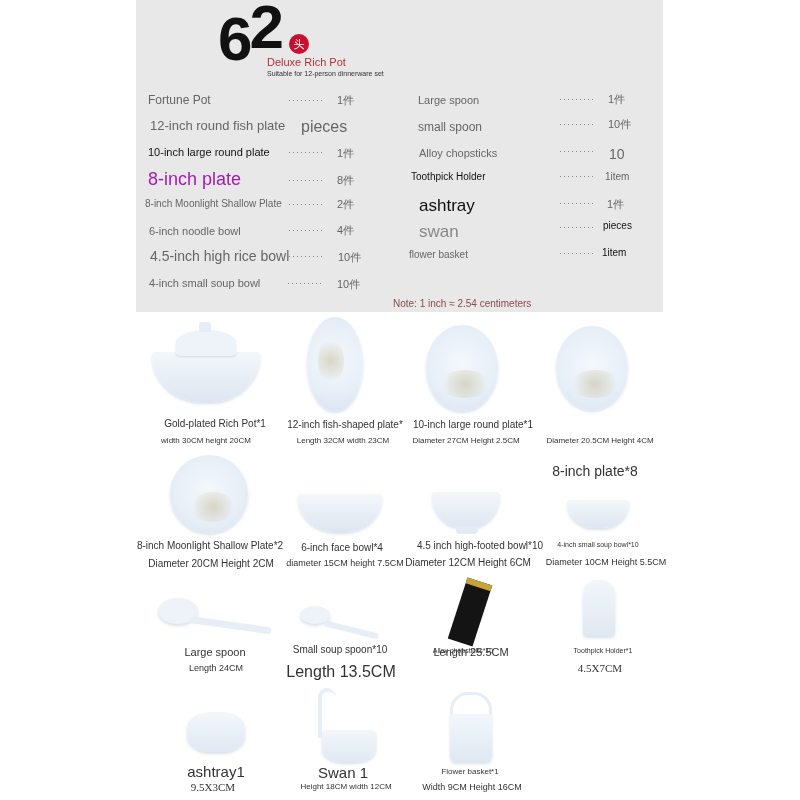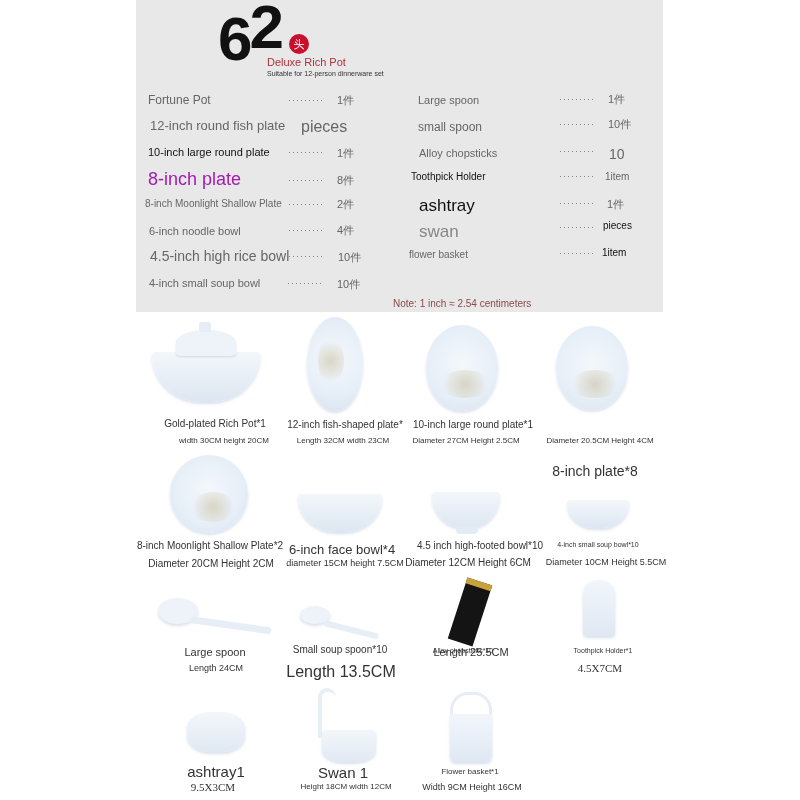--- a/index.html
+++ b/index.html
@@ -115,39 +115,39 @@
 <div class="plate" style="left:307px;top:317px;width:56px;height:94px;"></div>
 <div class="floral" style="left:318px;top:338px;width:26px;height:46px;"></div>
 
 <div class="plate" style="left:426px;top:325px;width:72px;height:86px;"></div>
 <div class="floral" style="left:440px;top:370px;width:50px;height:28px;"></div>
 
 <div class="plate" style="left:556px;top:326px;width:72px;height:84px;"></div>
 <div class="floral" style="left:570px;top:370px;width:50px;height:28px;"></div>
 
 <div class="cap" style="left:215px;top:418px;font-size:10px;">Gold-plated Rich Pot*1</div>
-<div class="dim" style="left:224px;top:436px;font-size:8px;">width 30CM height 20CM</div>
+<div class="dim" style="left:206px;top:436px;font-size:8px;">width 30CM height 20CM</div>
 <div class="cap" style="left:345px;top:419px;font-size:10px;">12-inch fish-shaped plate*</div>
 <div class="dim" style="left:343px;top:436px;font-size:8px;">Length 32CM width 23CM</div>
 <div class="cap" style="left:473px;top:419px;font-size:10px;">10-inch large round plate*1</div>
 <div class="dim" style="left:466px;top:436px;font-size:8px;">Diameter 27CM Height 2.5CM</div>
 <div class="cap" style="left:595px;top:416px;font-size:14px;margin-top:47px;">8-inch plate*8</div>
 <div class="dim" style="left:600px;top:436px;font-size:8px;">Diameter 20.5CM Height 4CM</div>
 
 <div class="plate" style="left:170px;top:455px;width:78px;height:78px;"></div>
 <div class="floral" style="left:190px;top:492px;width:46px;height:30px;"></div>
 
 <div class="bowl" style="left:298px;top:494px;width:84px;height:38px;"></div>
 <div class="bowl" style="left:432px;top:492px;width:68px;height:36px;"></div>
 <div class="abs" style="left:456px;top:526px;width:22px;height:8px;background:#e3ebf4;border-radius:0 0 4px 4px;"></div>
 <div class="bowl" style="left:567px;top:500px;width:62px;height:28px;"></div>
 
 <div class="cap" style="left:210px;top:540px;font-size:10px;">8-inch Moonlight Shallow Plate*2</div>
 <div class="dim" style="left:211px;top:558px;font-size:10px;">Diameter 20CM Height 2CM</div>
-<div class="cap" style="left:342px;top:542px;font-size:13px;">6-inch face bowl*4</div>
+<div class="cap" style="left:342px;top:542px;font-size:10px;">6-inch face bowl*4</div>
 <div class="dim" style="left:345px;top:558px;font-size:9px;">diameter 15CM height 7.5CM</div>
 <div class="cap" style="left:480px;top:540px;font-size:10px;">4.5 inch high-footed bowl*10</div>
 <div class="dim" style="left:468px;top:557px;font-size:10px;">Diameter 12CM Height 6CM</div>
 <div class="cap" style="left:598px;top:541px;font-size:7px;">4-inch small soup bowl*10</div>
 <div class="dim" style="left:606px;top:557px;font-size:9px;">Diameter 10CM Height 5.5CM</div>
 
 <div class="abs" style="left:158px;top:598px;width:40px;height:26px;border-radius:50%;background:#eef3f9;box-shadow:0 2px 3px rgba(150,170,200,0.35);"></div>
 <div class="abs" style="left:190px;top:616px;width:82px;height:7px;border-radius:4px;background:#e8eef6;transform:rotate(8deg);transform-origin:left center;"></div>
 
 <div class="abs" style="left:300px;top:606px;width:30px;height:18px;border-radius:50%;background:#eef3f9;box-shadow:0 2px 3px rgba(150,170,200,0.35);"></div>

